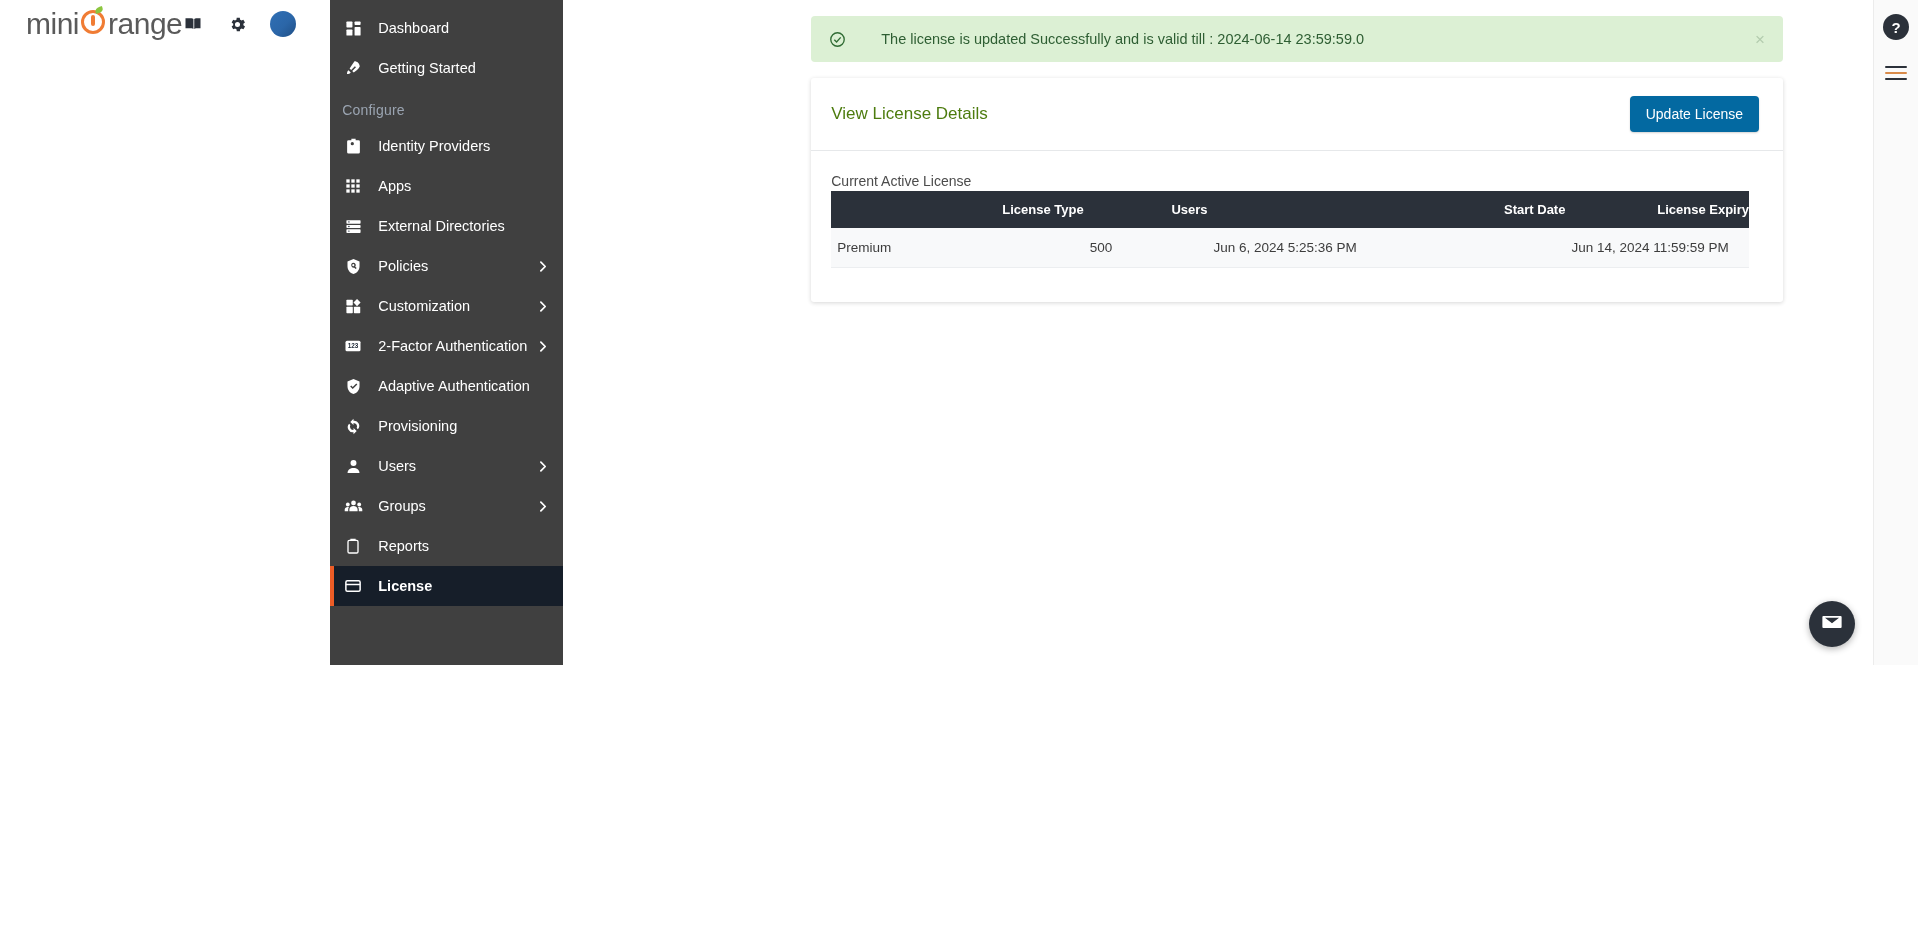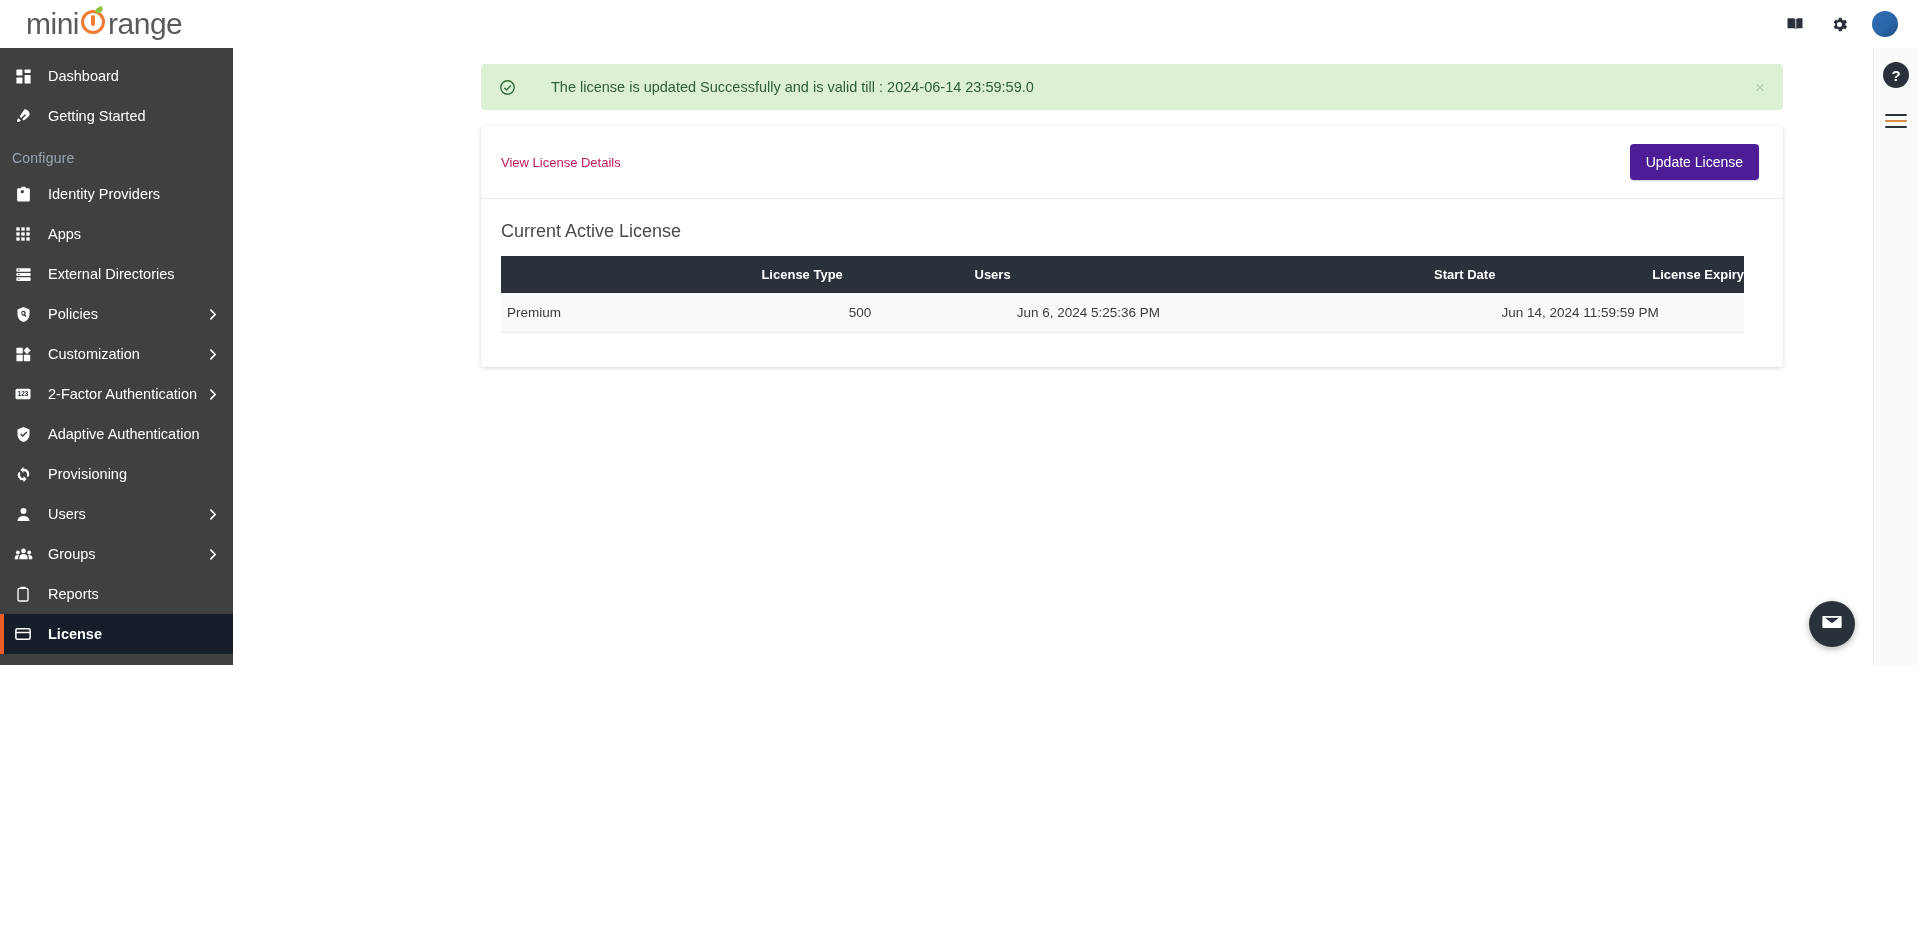--- a/index.html
+++ b/index.html
@@ -3,21 +3,21 @@
 <meta charset="utf-8">
 <style>
   * { box-sizing: border-box; margin: 0; padding: 0; }
   html, body {
     width: 1918px; height: 943px;
     background: #ffffff;
     font-family: "Liberation Sans", sans-serif;
     overflow: hidden;
   }
 
-  .app { position: relative; width: 1918px; height: 665px; display: flex; flex-direction: column; }
+  .app { position: relative; width: 1918px; height: 665px; display: flex; flex-direction: row; gap: 14px; }
 
   
   .topbar {
     height: 48px; min-height: 48px;
     background: #ffffff;
     display: flex; align-items: center;
     padding: 0 20px 0 26px;
     position: relative; z-index: 30;
   }
   .logo { display: flex; align-items: baseline; user-select: none; }
@@ -122,34 +122,34 @@
     background: #ffffff;
     border-radius: 3px;
     box-shadow: 0 1px 4px rgba(0,0,0,.16);
     padding-bottom: 34px;
   }
   .card-head {
     display: flex; align-items: center;
     padding: 18px 24px 18px 20px;
     border-bottom: 1px solid #e6e8ea;
   }
-  .card-title { font-size: 13px; color: #be185d; font-weight: 400; }
+  .card-title { font-size: 17px; color: #4d7c0f; font-weight: 400; }
   .btn-primary {
     margin-left: auto;
-    background: #4c1d95;
+    background: #0369a1;
     color: #ffffff;
     border: none; border-radius: 4px;
     font-size: 14px;
     padding: 10px 16px;
     cursor: pointer;
     font-family: "Liberation Sans", sans-serif;
     box-shadow: 0 1px 2px rgba(0,0,0,.18);
   }
   .card-body { padding: 22px 20px 0 20px; }
-  .section-label { font-size: 18px; color: #4b4b4b; margin-bottom: 14px; }
+  .section-label { font-size: 14px; color: #4b4b4b; margin-bottom: 2px; }
 
   table.lic { width: 98.5%; border-collapse: collapse; table-layout: fixed; }
   table.lic thead th {
     background: #2b313a;
     color: #ffffff;
     font-size: 13px;
     font-weight: 700;
     text-align: right;
     padding: 11px 0 11px 6px;
   }

